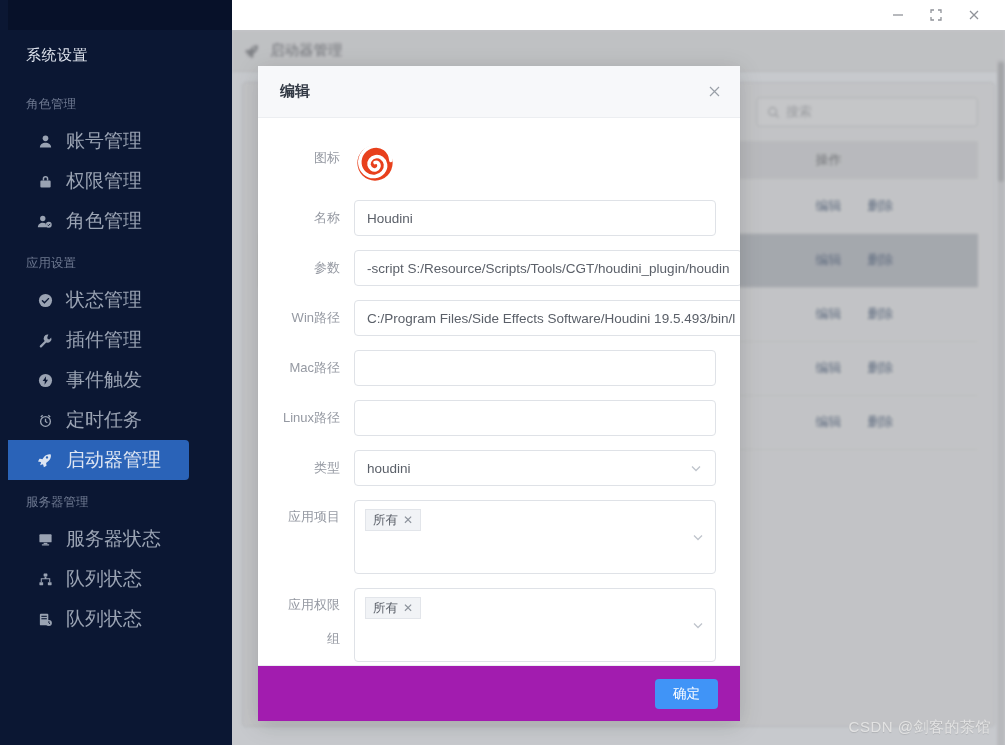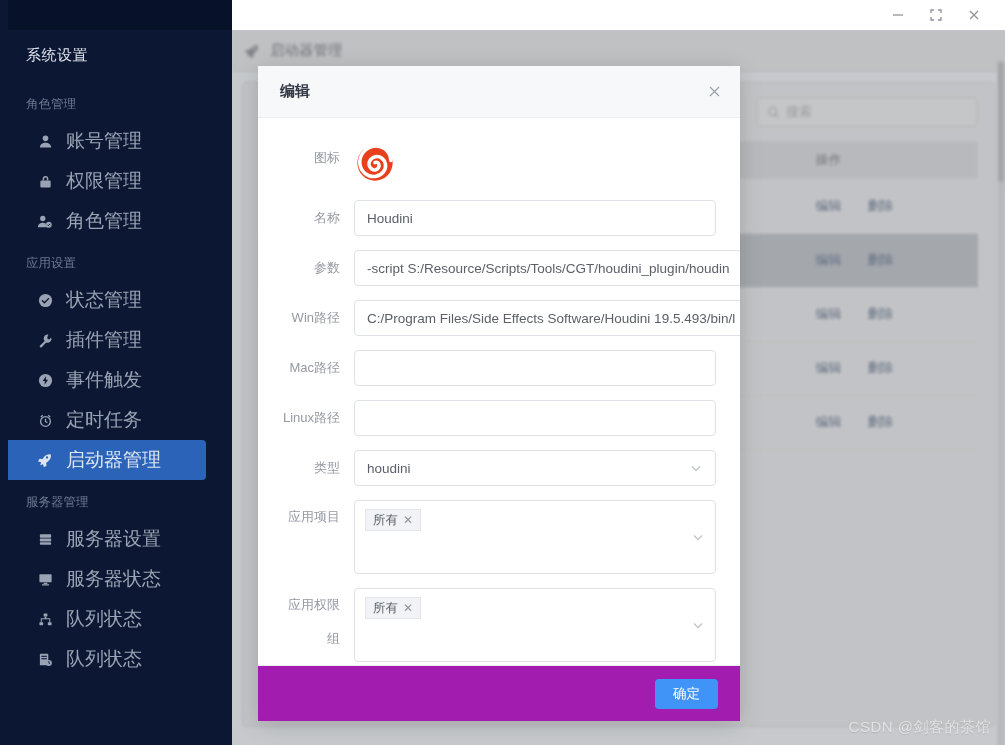--- a/index.html
+++ b/index.html
@@ -65,21 +65,21 @@
   .nav-item .ni-icon {
     width: 22px; height: 18px;
     margin-right: 10px;
     display: flex; align-items: center; justify-content: center;
     color: #9aa3b3;
     flex: 0 0 22px;
   }
   .nav-item.active {
     background: #2a63b8;
     color: #dde5f2;
-    width: 198px;
+    width: 181px;
     margin-right: 1px;
   }
   .nav-item.active .ni-icon { color: #dde5f2; }
 
   
   .main {
     position: absolute; top: 30px; left: 232px;
     width: 773px; height: 715px;
     background: #f0f2f5;
     overflow: hidden;
@@ -349,30 +349,20 @@
         </div>
         <div class="nav-item active">
           <span class="ni-icon">
             <svg width="16" height="16" viewBox="0 0 16 16" fill="currentColor">
               <path d="M13.6 2.4c-2.6-.3-5 .8-6.6 2.7L5.4 7.2 3.1 6.8c-.4-.1-.7.1-.9.4L1 9.4l2.6.7.5.5-1 2.6 2.6-1 .5.5.7 2.6 2.2-1.2c.3-.2.5-.5.4-.9l-.4-2.3 2.1-1.6c1.9-1.6 3-4 2.7-6.6l-.3-.3zM10 6.6a1.2 1.2 0 1 1 0-2.4 1.2 1.2 0 0 1 0 2.4z"></path>
             </svg>
           </span>
           <span>启动器管理</span>
         </div>
         <div class="nav-group-label">服务器管理</div>
-        <div class="nav-item">
-          <span class="ni-icon">
-            <svg width="15" height="15" viewBox="0 0 16 16" fill="currentColor">
-              <rect x="2" y="2.5" width="12" height="3.5" rx=".7"></rect>
-              <rect x="2" y="7" width="12" height="3" rx=".7"></rect>
-              <rect x="2" y="11" width="12" height="2.6" rx=".7"></rect>
-            </svg>
-          </span>
-          <span>服务器设置</span>
-        </div>
         <div class="nav-item">
           <span class="ni-icon">
             <svg width="15" height="15" viewBox="0 0 16 16" fill="currentColor">
               <rect x="1.5" y="2.5" width="13" height="8.5" rx="1"></rect>
               <rect x="6" y="11.5" width="4" height="1.6"></rect>
               <rect x="4" y="13" width="8" height="1.3" rx=".6"></rect>
             </svg>
           </span>
           <span>服务器状态</span>
         </div>

